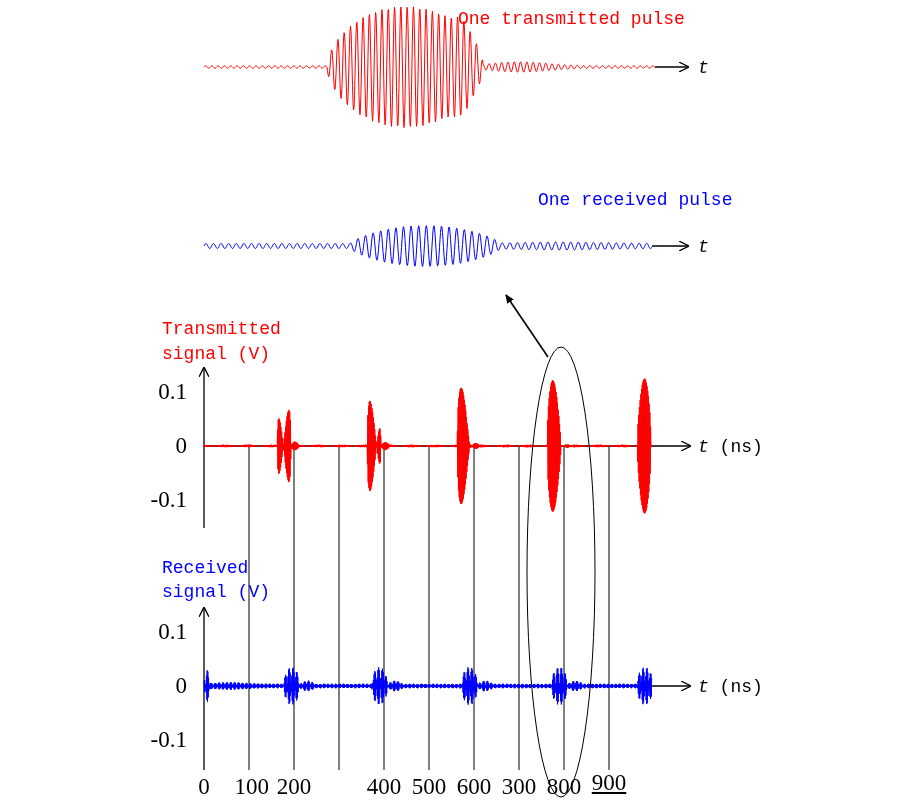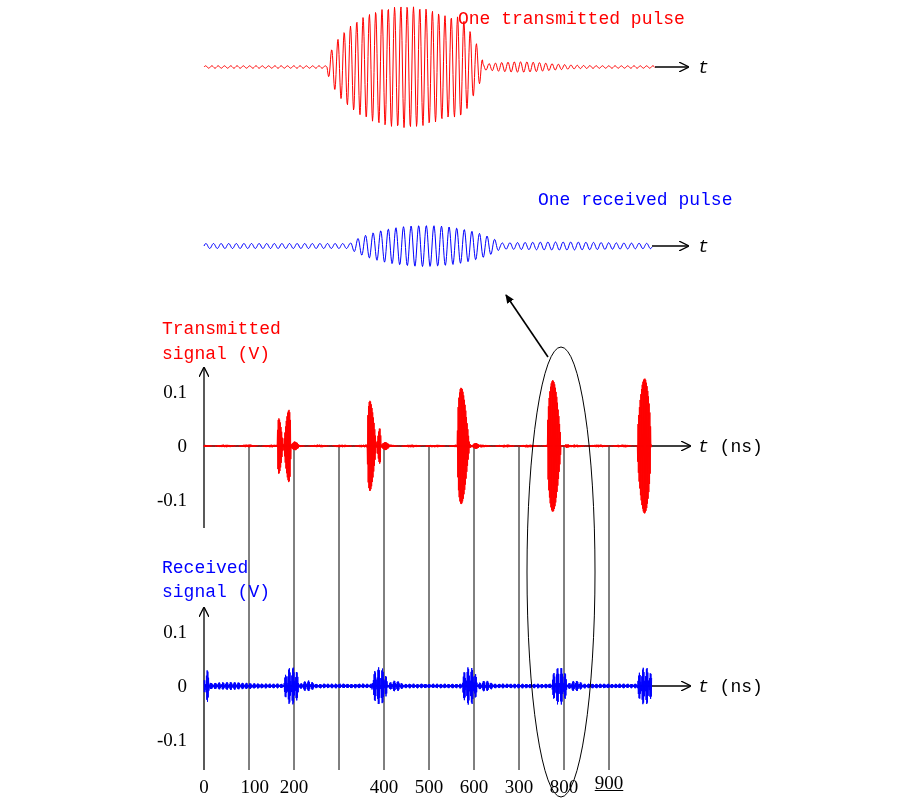--- a/index.html
+++ b/index.html
@@ -2,21 +2,21 @@
 <html><head>
 <meta charset="utf-8">
 <style>
   html, body { margin:0; padding:0; background:#ffffff; }
   body { width:900px; height:800px; position:relative; overflow:hidden; font-family:"Liberation Serif", "DejaVu Serif", serif; }
   #fig { position:absolute; left:0; top:0; }
   .lbl { position:absolute; font-size:18px; line-height:20px; white-space:nowrap;font-family:Liberation Mono, monospace; }
   .red { color:#ff0000; }
   .blue { color:#0000ff; }
   .blk { color:#000000; }
-  .tick { position:absolute; font-size:19px; line-height:18px; color:#000; white-space:nowrap; }
+  .tick { position:absolute; font-size:23px; line-height:18px; color:#000; white-space:nowrap; }
   .ytick { text-align:right; width:40px; }
   .xtick { text-align:center; width:40px; }
   .ital { font-style:italic; }
 </style>
 </head>
 <body>
 
 <svg id="fig" width="900" height="800" viewBox="0 0 900 800">
   <defs>
     <marker id="arr" markerWidth="10" markerHeight="10" refX="9" refY="5" orient="auto" markerUnits="userSpaceOnUse">

